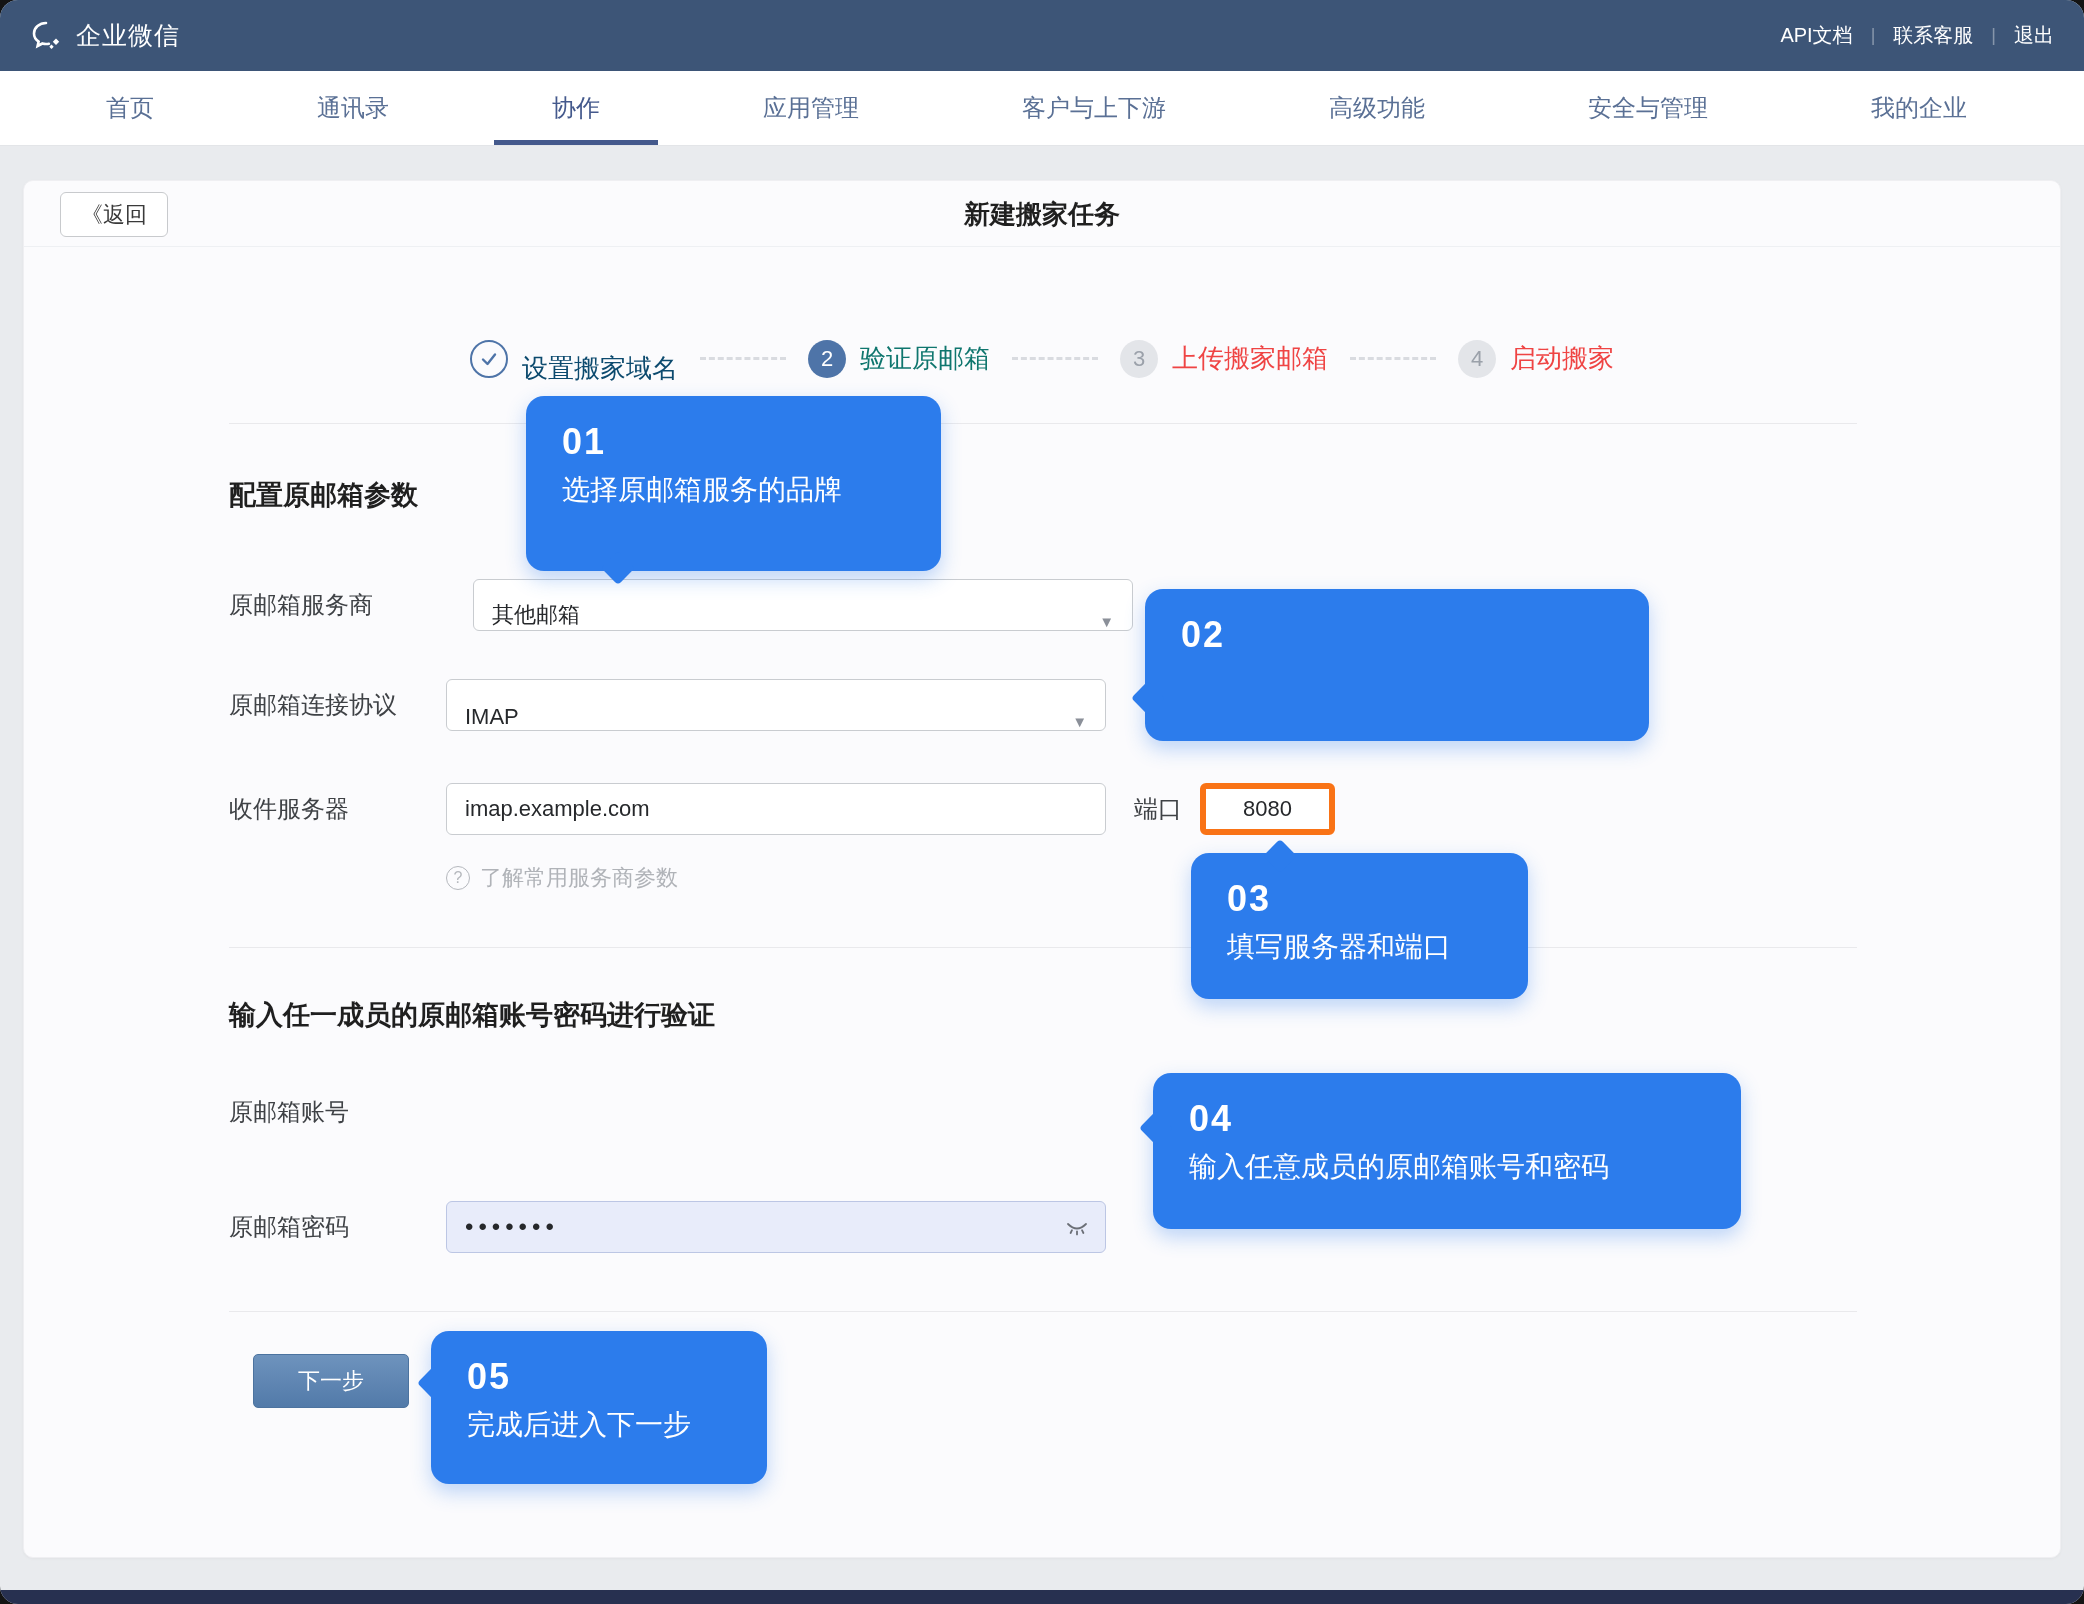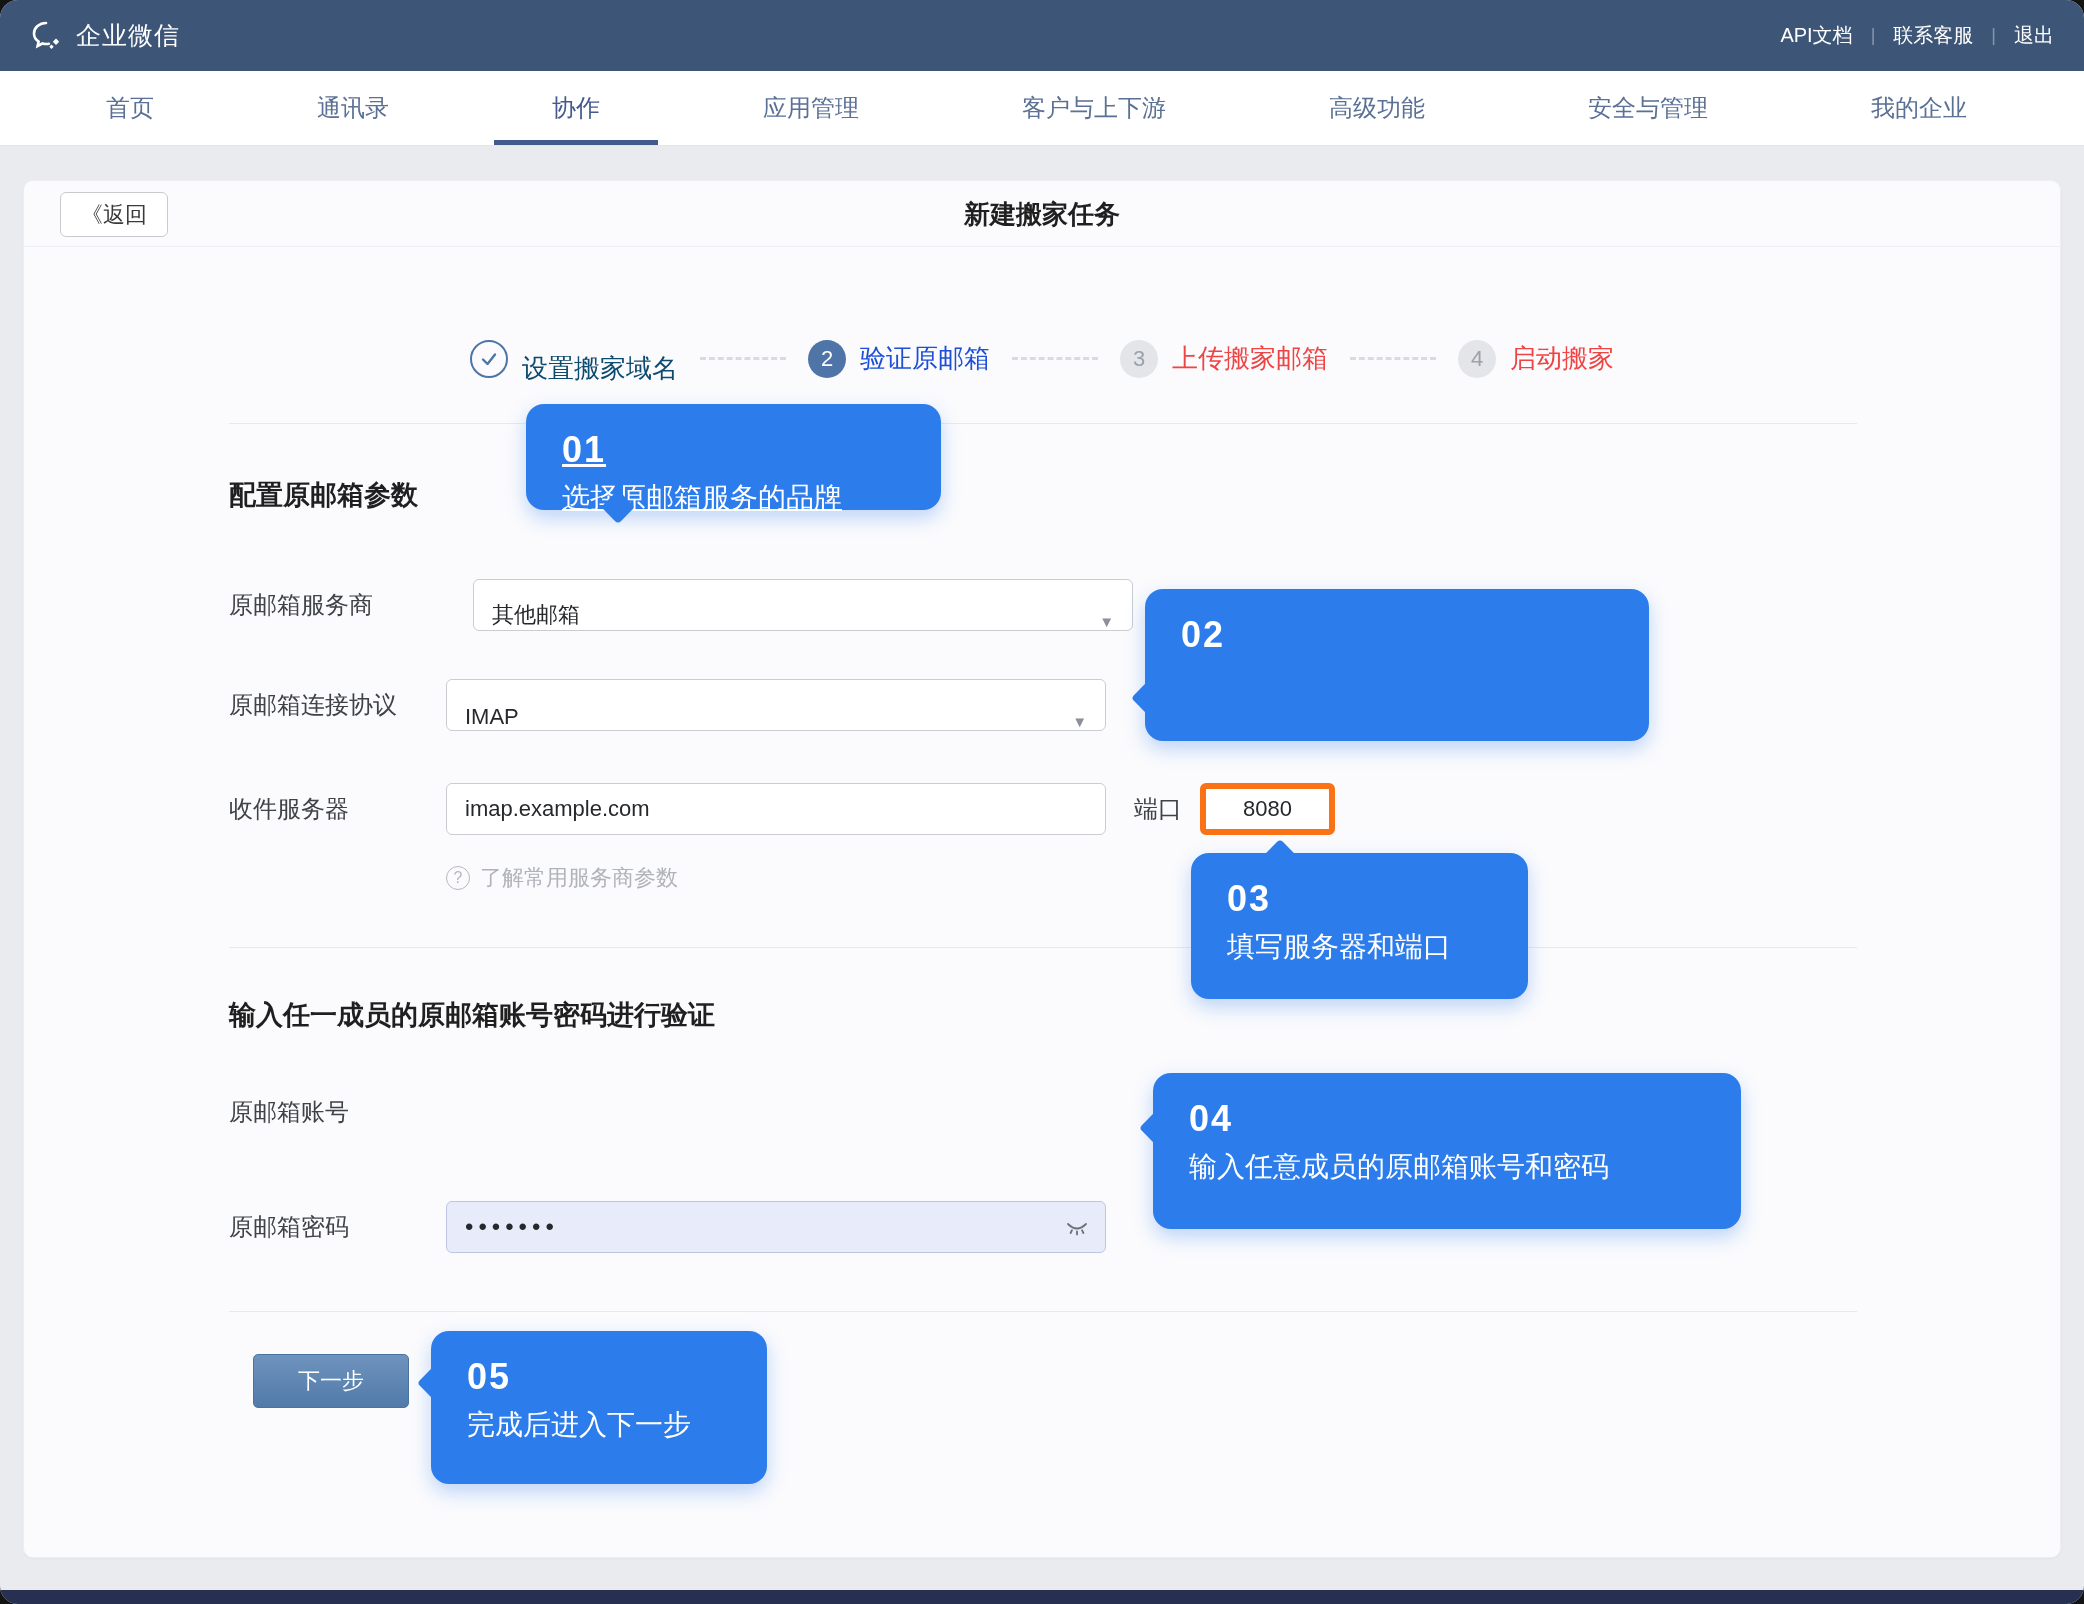--- a/index.html
+++ b/index.html
@@ -41,21 +41,21 @@
   .steps{position:absolute;left:0;right:0;top:150px;display:flex;
     justify-content:center;align-items:center;}
   .step{display:flex;align-items:center;gap:14px;}
   .step-circle{width:38px;height:38px;border-radius:50%;display:flex;
     align-items:center;justify-content:center;font-size:22px;}
   .step.done  .step-circle{border:2px solid #4e74a8;color:#4e74a8;background:transparent;}
   .step.active .step-circle{background:#4e74a8;color:#fff;}
   .step.pending .step-circle{background:#e3e5e9;color:#9ba1aa;}
   .step-label{font-size:26px;white-space:nowrap;}
   .step.done  .step-label{color:#0c4a6e;margin-top:20px;}
-  .step.active .step-label{color:#1d4ed8;}
+  .step.active .step-label{color:#0f766e;}
   .step.pending .step-label{color:#ef4444;}
   .step-dash{width:86px;border-top:3px dashed #d9dbe0;margin:0 22px;}
 
   
   .divider{position:absolute;left:205px;width:1628px;border-top:1px solid #e9e9ec;}
   .section-title{position:absolute;left:205px;font-size:27px;font-weight:bold;color:#1f1f1f;}
 
   .form-row{position:absolute;left:205px;display:flex;align-items:center;}
   .form-label{width:217px;font-size:24px;color:#3f4246;flex:none;}
   .select-box,.text-input{width:660px;height:52px;background:#fff;
@@ -85,21 +85,21 @@
     border-radius:5px;color:#fff;font-size:22px;display:flex;align-items:center;
     justify-content:center;cursor:pointer;font-family:inherit;}
 
   
   .tooltip{position:absolute;background:#2c7cec;border-radius:18px;color:#fff;
     padding:26px 36px;box-shadow:0 8px 20px rgba(44,124,236,.30);z-index:5;}
   .tooltip .tt-number{font-size:36px;font-weight:bold;letter-spacing:2px;line-height:1.1;}
   .tooltip .tt-text{font-size:28px;margin-top:10px;white-space:nowrap;line-height:1.3;}
   .tooltip::before{content:"";position:absolute;width:24px;height:24px;
     background:#2c7cec;transform:rotate(45deg);border-radius:4px;}
-  .tt-1{left:502px;top:223px;width:415px;height:106px;text-decoration:underline;}
+  .tt-1{left:502px;top:215px;width:415px;height:175px;}
   .tt-1::before{bottom:-9px;left:80px;}
   .tt-2{left:1121px;top:408px;width:504px;height:152px;}
   .tt-2::before{left:-9px;top:97px;}
   .tt-3{left:1167px;top:672px;width:337px;height:146px;}
   .tt-3::before{top:-9px;left:77px;}
   .tt-4{left:1129px;top:892px;width:588px;height:156px;}
   .tt-4::before{left:-9px;top:43px;}
   .tt-5{left:407px;top:1150px;width:336px;height:153px;}
   .tt-5::before{left:-9px;top:40px;}
 

